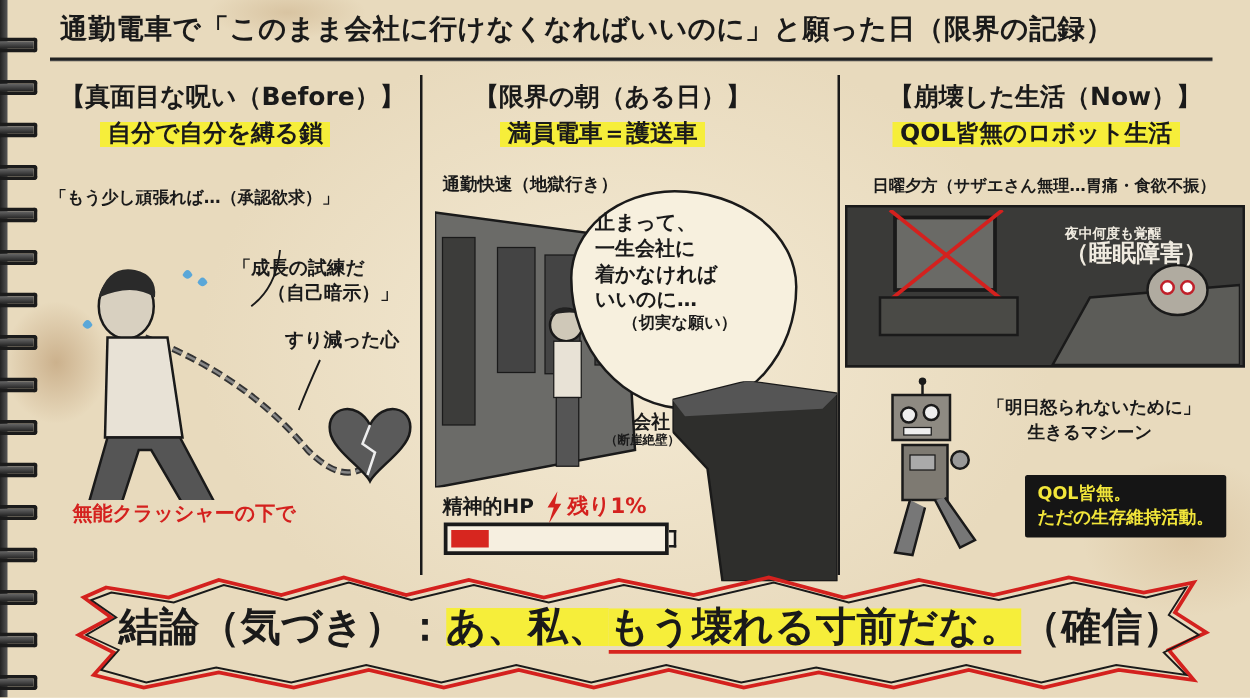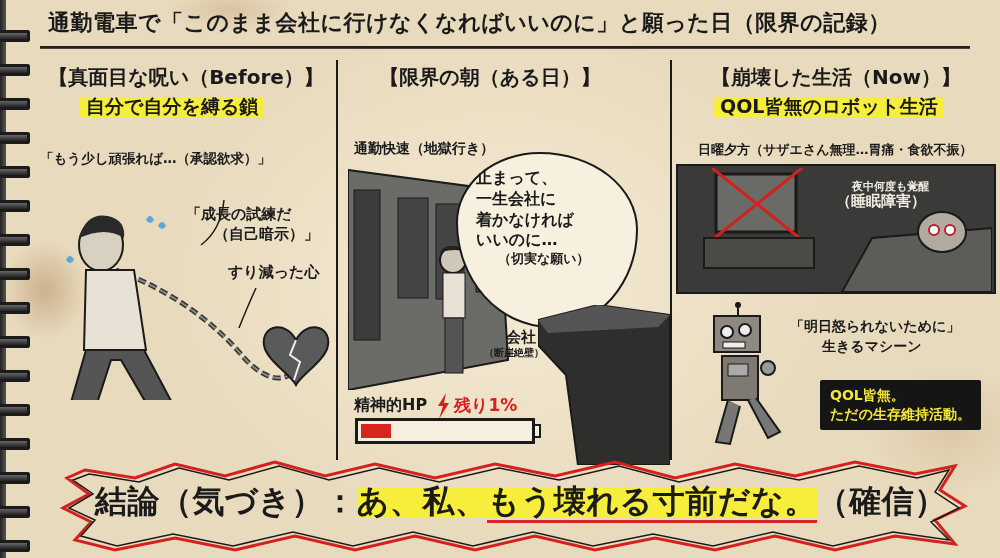--- a/index.html
+++ b/index.html
@@ -123,24 +123,26 @@
       <path d="M112 36 q4 -8 8 0 q-4 6 -8 0z" fill="#5aa7d8"></path>
       <path d="M20 70 q4 -8 8 0 q-4 6 -8 0z" fill="#5aa7d8"></path>
 
       <path d="M250 150 C240 130 215 135 218 155 C220 170 245 185 250 195 C255 185 280 170 282 155 C285 135 260 130 250 150Z" fill="#5a5a5a" stroke="#1a1a1a" stroke-width="2"></path>
       <path d="M250 150 L244 165 L254 172 L248 190" fill="none" stroke="#eee" stroke-width="2"></path>
 
       <path d="M178 10 Q175 40 155 55" fill="none" stroke="#1a1a1a" stroke-width="1.5"></path>
       <path d="M210 98 Q200 120 193 138" fill="none" stroke="#1a1a1a" stroke-width="1.5"></path>
     </svg>
 
+    <div class="red-text" style="left:22px; top:340px">無能クラッシャーの下で</div>
   </div>
 
   <div class="panel" style="left:338px; width:332px;">
     <div class="panel-head" style="top:4px; left:-14px">【限界の朝（ある日）】</div>
+    <div class="panel-sub" style="left:62px; top:34px">満員電車＝護送車</div>
     <div class="label" style="left:16px; top:80px">通勤快速（地獄行き）</div>
 
     <svg class="ill" style="left:10px; top:100px" width="180" height="230">
       <path d="M0 10 L150 30 L160 200 L0 230 Z" fill="#6b6b68" stroke="#1a1a1a" stroke-width="2"></path>
       <rect x="6" y="30" width="26" height="150" fill="#3c3c3a" stroke="#1a1a1a"></rect>
       <rect x="50" y="38" width="30" height="100" fill="#444" stroke="#1a1a1a"></rect>
       <rect x="88" y="44" width="28" height="95" fill="#444" stroke="#1a1a1a"></rect>
       <rect x="128" y="52" width="14" height="80" fill="#444" stroke="#1a1a1a"></rect>
 
       <circle cx="105" cy="100" r="13" fill="#cfc8b8" stroke="#1a1a1a" stroke-width="2"></circle>
@@ -188,21 +190,21 @@
       <rect x="34" y="6" width="80" height="58" fill="#6a6a66" stroke="#1a1a1a" stroke-width="3"></rect>
       <line x1="30" y1="0" x2="120" y2="72" stroke="#d4211e" stroke-width="3"></line>
       <line x1="120" y1="0" x2="30" y2="72" stroke="#d4211e" stroke-width="3"></line>
       <rect x="22" y="70" width="110" height="30" fill="#4a4a46" stroke="#1a1a1a" stroke-width="2"></rect>
       <path d="M160 124 L190 70 L310 60 L310 124 Z" fill="#5c5c58" stroke="#1a1a1a" stroke-width="2"></path>
       <ellipse cx="260" cy="64" rx="24" ry="20" fill="#b0aba0" stroke="#1a1a1a" stroke-width="2"></ellipse>
       <circle cx="252" cy="62" r="5" fill="#fff" stroke="#c0202a" stroke-width="2"></circle>
       <circle cx="268" cy="62" r="5" fill="#fff" stroke="#c0202a" stroke-width="2"></circle>
     </svg>
     <div class="label" style="left:180px; top:120px; color:#f0ebe0; font-size:11px">夜中何度も覚醒</div>
-    <div class="label" style="left:164px; top:132px; color:#f0ebe0; font-size:15px">（睡眠障害）</div>
+    <div class="label" style="left:180px; top:132px; color:#f0ebe0; font-size:19px">（睡眠障害）</div>
 
     <svg class="ill" style="left:36px; top:242px" width="100" height="152">
       <line x1="30" y1="0" x2="30" y2="14" stroke="#1a1a1a" stroke-width="2"></line>
       <circle cx="30" cy="3" r="3" fill="#1a1a1a"></circle>
       <rect x="6" y="14" width="46" height="36" fill="#8e8a82" stroke="#1a1a1a" stroke-width="2"></rect>
       <circle cx="19" cy="30" r="6" fill="#eee" stroke="#1a1a1a" stroke-width="2"></circle>
       <circle cx="37" cy="28" r="6" fill="#eee" stroke="#1a1a1a" stroke-width="2"></circle>
       <rect x="15" y="40" width="22" height="6" fill="#eee" stroke="#1a1a1a"></rect>
       <rect x="14" y="54" width="36" height="44" fill="#7e7a72" stroke="#1a1a1a" stroke-width="2"></rect>
       <rect x="20" y="62" width="20" height="12" fill="#aaa" stroke="#1a1a1a"></rect>

